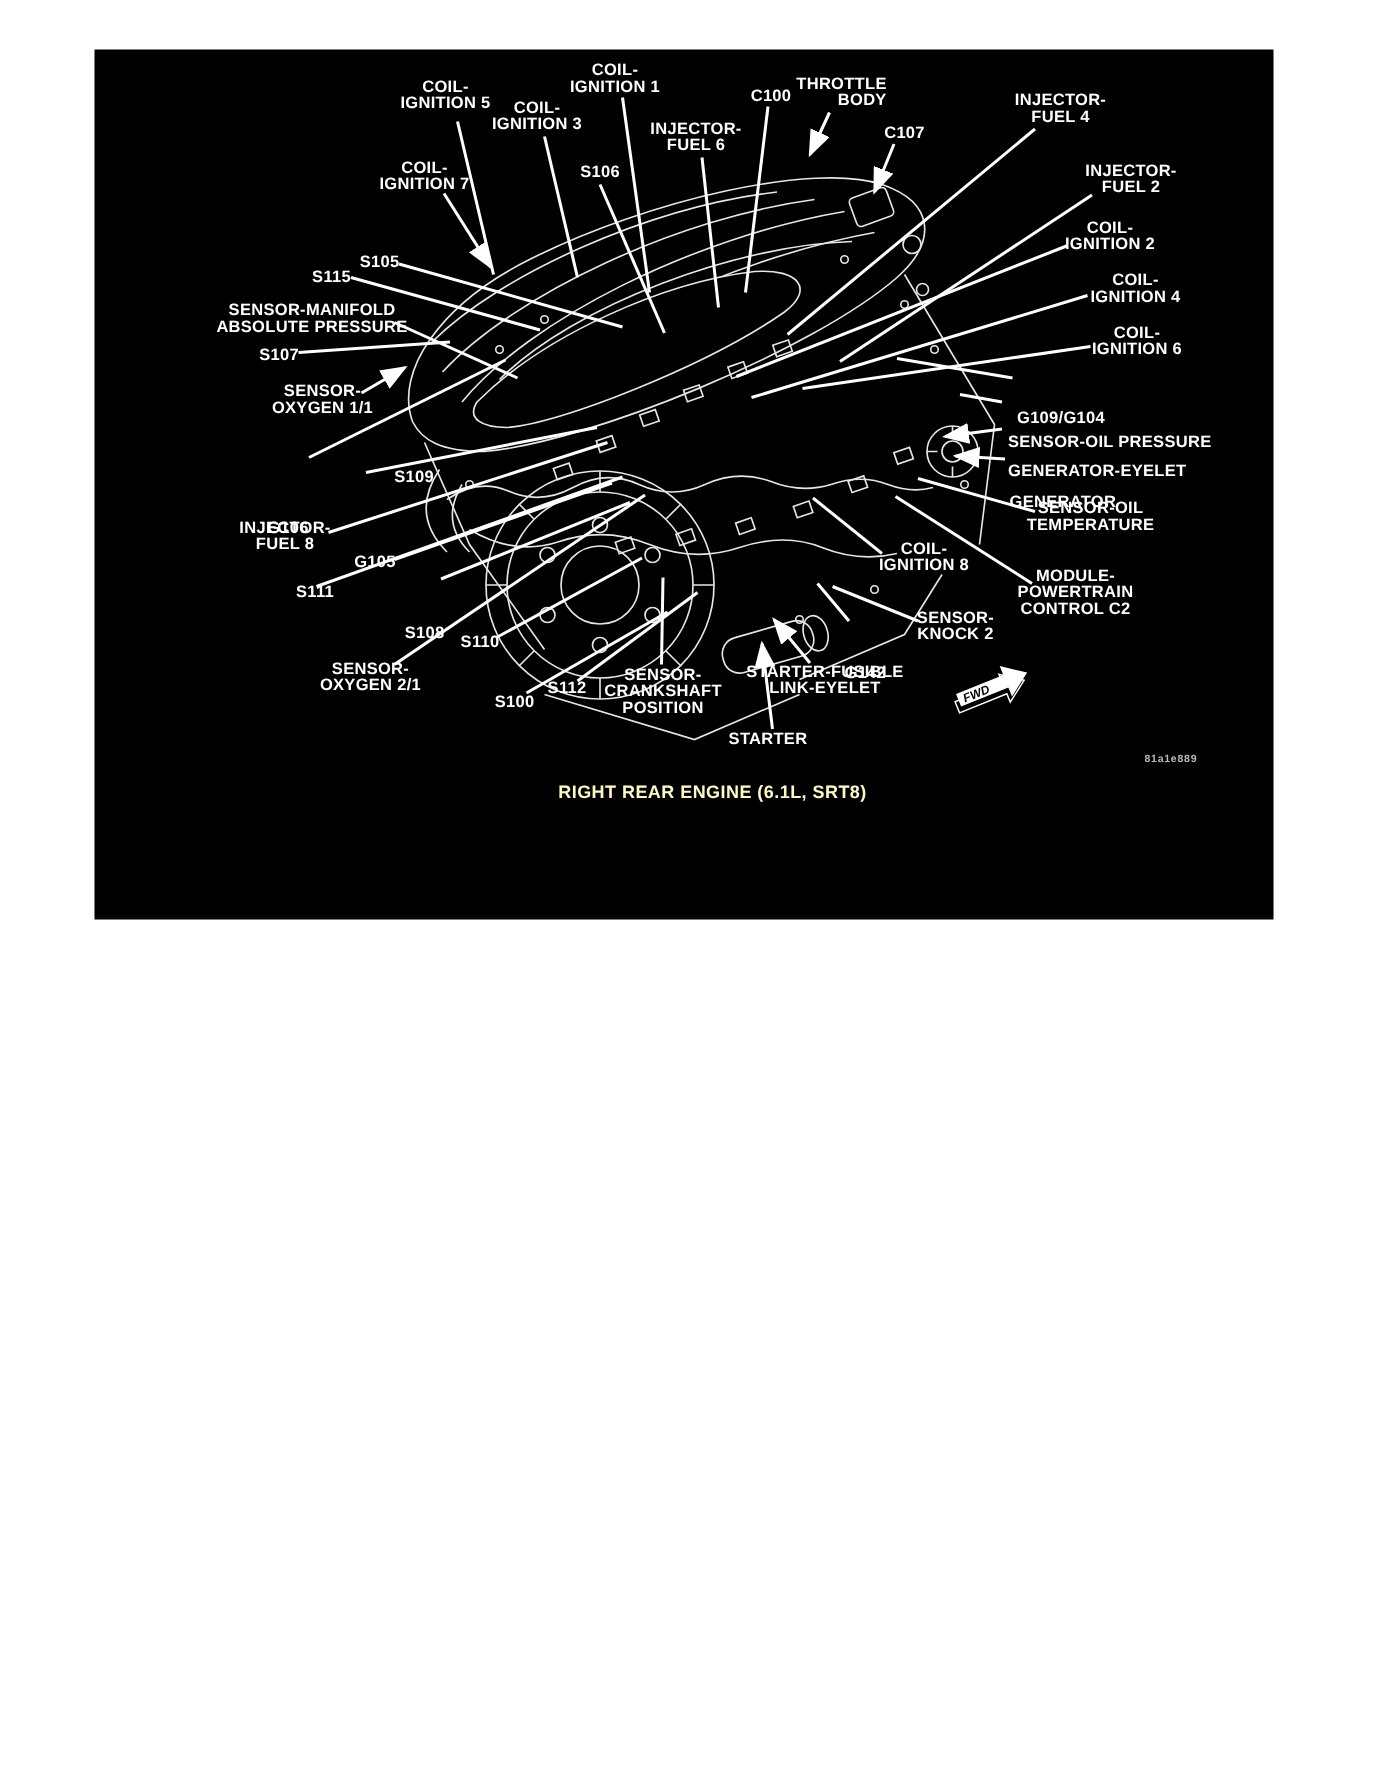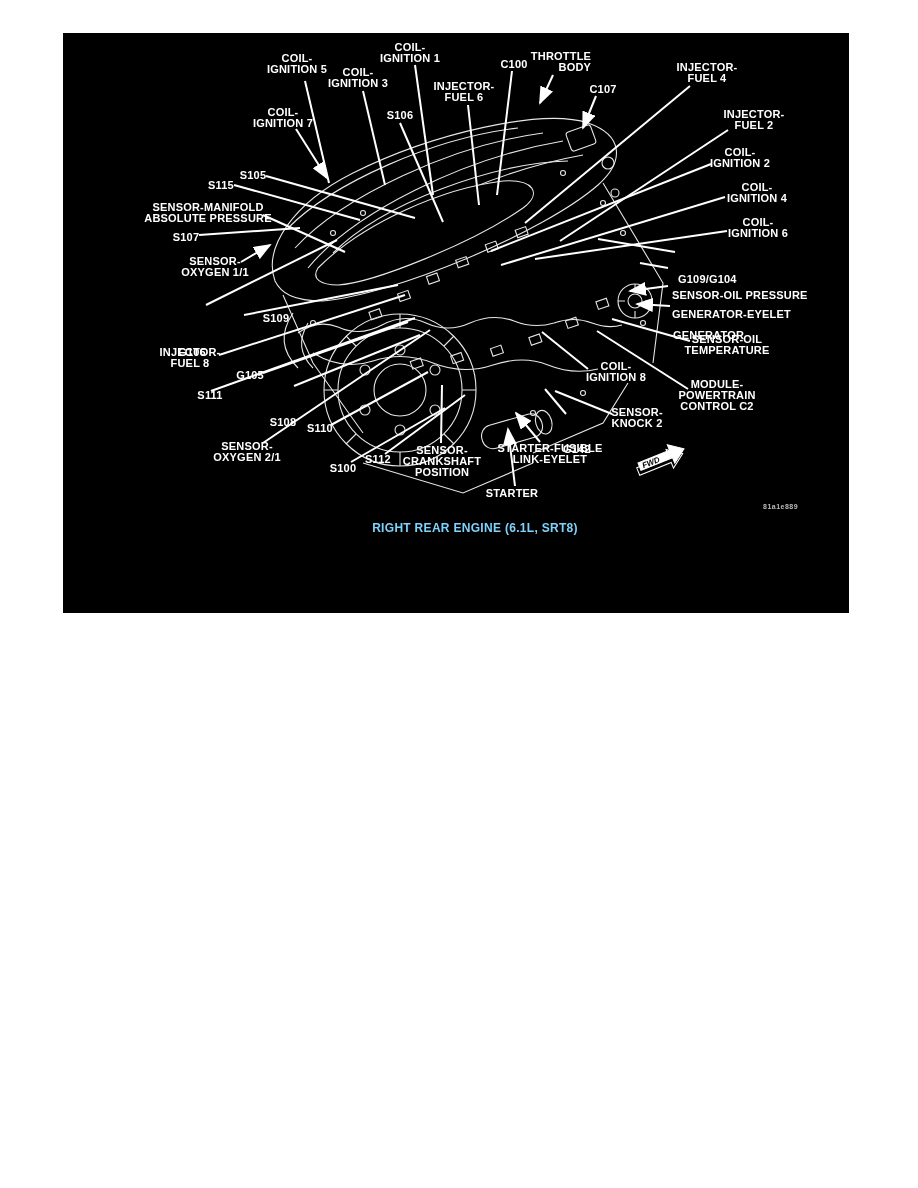--- a/index.html
+++ b/index.html
@@ -24,21 +24,21 @@
     font-size:11px;
     font-weight:bold;
     line-height:11px;
     letter-spacing:0.2px;
     white-space:pre-line;
     text-align:center;
   }
   .callout.left{text-align:center;margin-top:28px;}
   .caption{
     position:absolute;
-    color:#7dd3fc;
+    color:#fef9c3;
     font-size:12px;
     font-weight:bold;
     letter-spacing:0.3px;
     white-space:pre;
     transform:translateX(-50%);
   }
   .figure-code{
     position:absolute;
     color:#bbbbbb;
     font-size:7px;

